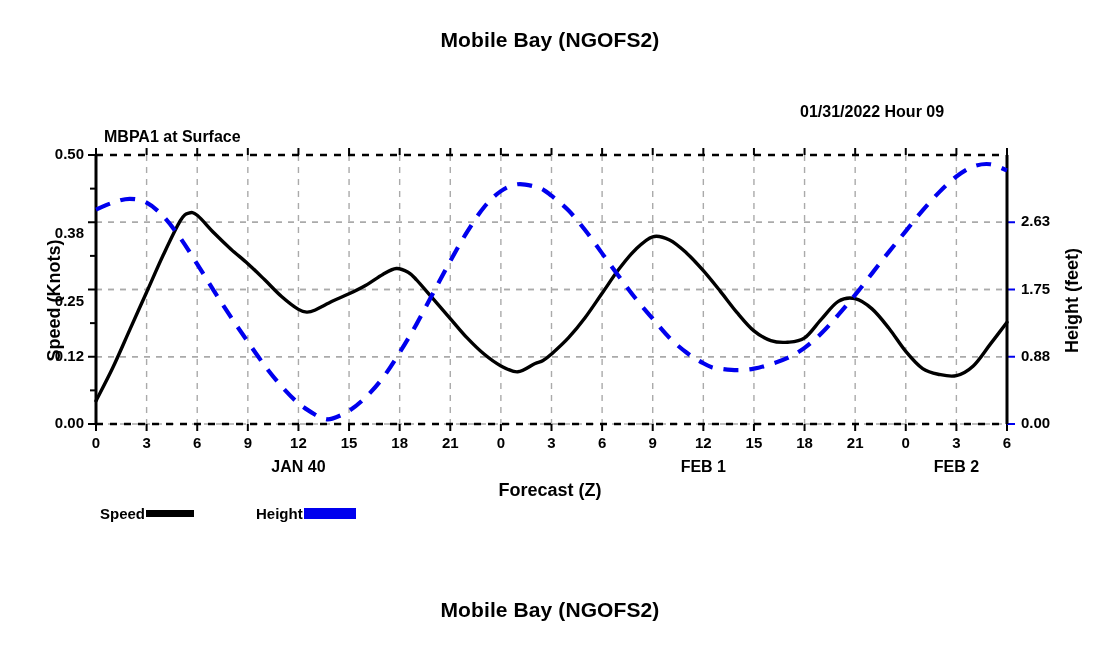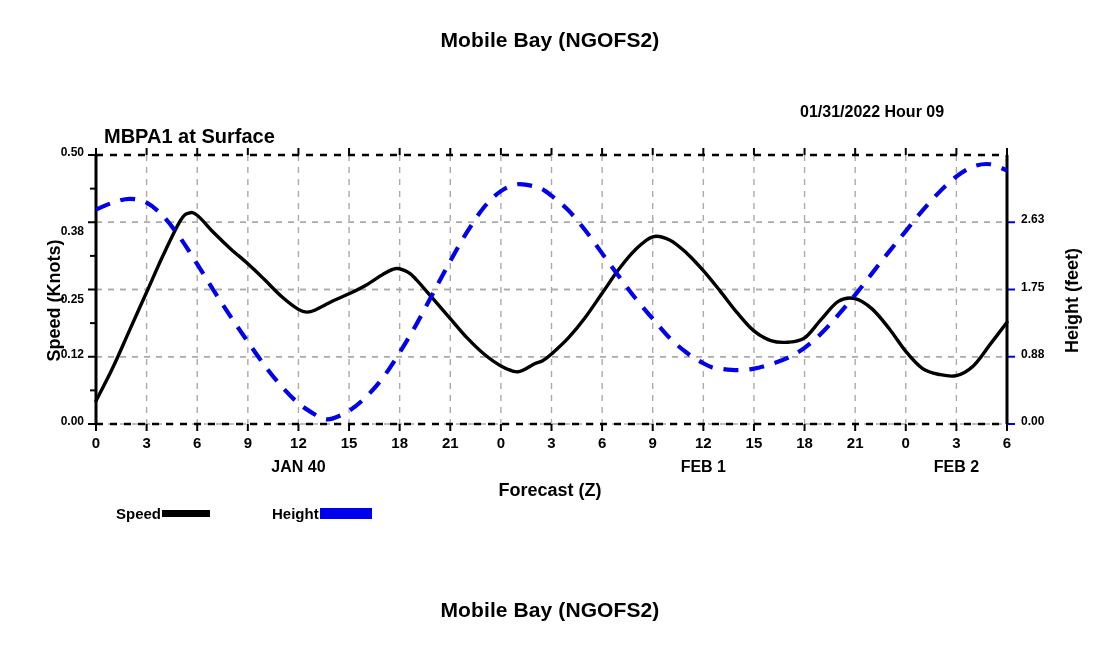--- a/index.html
+++ b/index.html
@@ -36,21 +36,21 @@
     width: 1100px;
     text-align: center;
     font-size: 21px;
     font-weight: bold;
     letter-spacing: 0.1px;
   }
   .station-block {
     position: absolute;
     left: 104px;
     top: 74px;
-    font-size: 20px;
+    font-size: 16px;
     font-weight: bold;
     line-height: 25px;
     white-space: pre;
   }
   .subtitle {
     position: absolute;
     left: 0;
     top: 100px;
     width: 1100px;
     text-align: center;
@@ -101,21 +101,21 @@
     position: absolute;
     left: 350px;
     top: 480px;
     width: 400px;
     text-align: center;
     font-size: 18px;
     font-weight: bold;
   }
   .tick-label {
     position: absolute;
-    font-size: 12px;
+    font-size: 15px;
     font-weight: bold;
     white-space: pre;
   }
   .ytick-left {
     text-align: right;
     width: 62px;
   }
   .ytick-right {
     text-align: left;
     width: 62px;
@@ -128,21 +128,21 @@
   .daylabel {
     position: absolute;
     text-align: center;
     width: 140px;
     font-size: 16px;
     font-weight: bold;
     top: 458px;
   }
   .legend {
     position: absolute;
-    left: 116px;
+    left: 100px;
     top: 505px;
     display: flex;
     align-items: center;
     gap: 4px;
     font-size: 15px;
     font-weight: bold;
   }
   .legend-item {
     display: flex;
     align-items: center;

